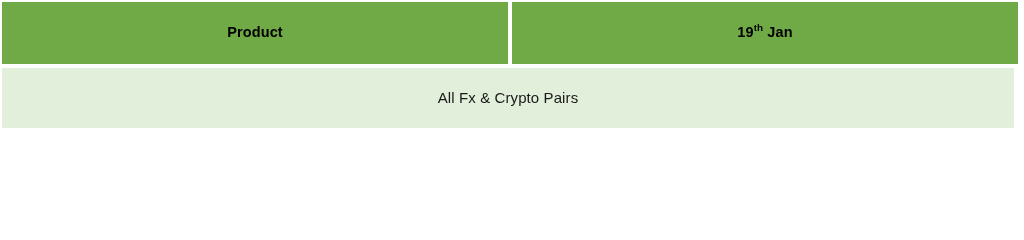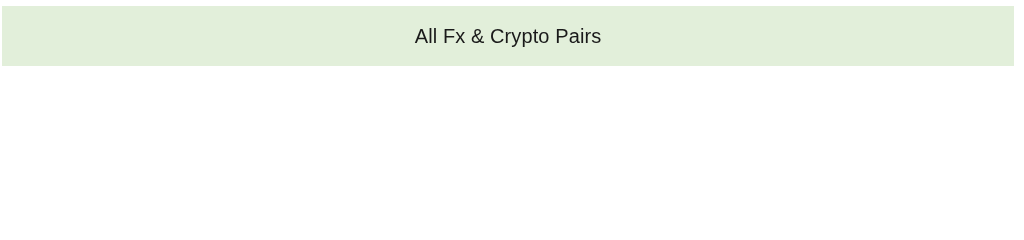--- a/index.html
+++ b/index.html
@@ -64,39 +64,46 @@
     color: #000000;
     font-weight: bold;
     font-size: 14.5px;
     letter-spacing: 0.1px;
   }
 
   .cell-body {
     background: #E2EFDA;
     color: #1a1a1a;
     font-weight: normal;
-    font-size: 20px;
+    font-size: 15px;
     letter-spacing: 0.1px;
   }
 
   .date-label {
     white-space: nowrap;
   }
 
   .date-label .ordinal {
     font-size: 0.68em;
     vertical-align: super;
     line-height: 0;
   }
 </style>
 </head>
 <body>
 
 <div class="schedule-table">
 
+  <div class="table-row row-header">
+    <div class="cell cell-header">Product</div>
+    <div class="col-gap"></div>
+    <div class="cell cell-header">
+      <span class="date-label"><span>19</span><span class="ordinal">th</span>&nbsp;<span>Jan</span></span>
+    </div>
+  </div>
 
   <div class="row-gap"></div>
 
   <div class="table-row row-body">
     <div class="cell cell-body">All Fx &amp; Crypto Pairs</div>
     <div class="col-gap"></div>
   </div>
 
 </div>
 

